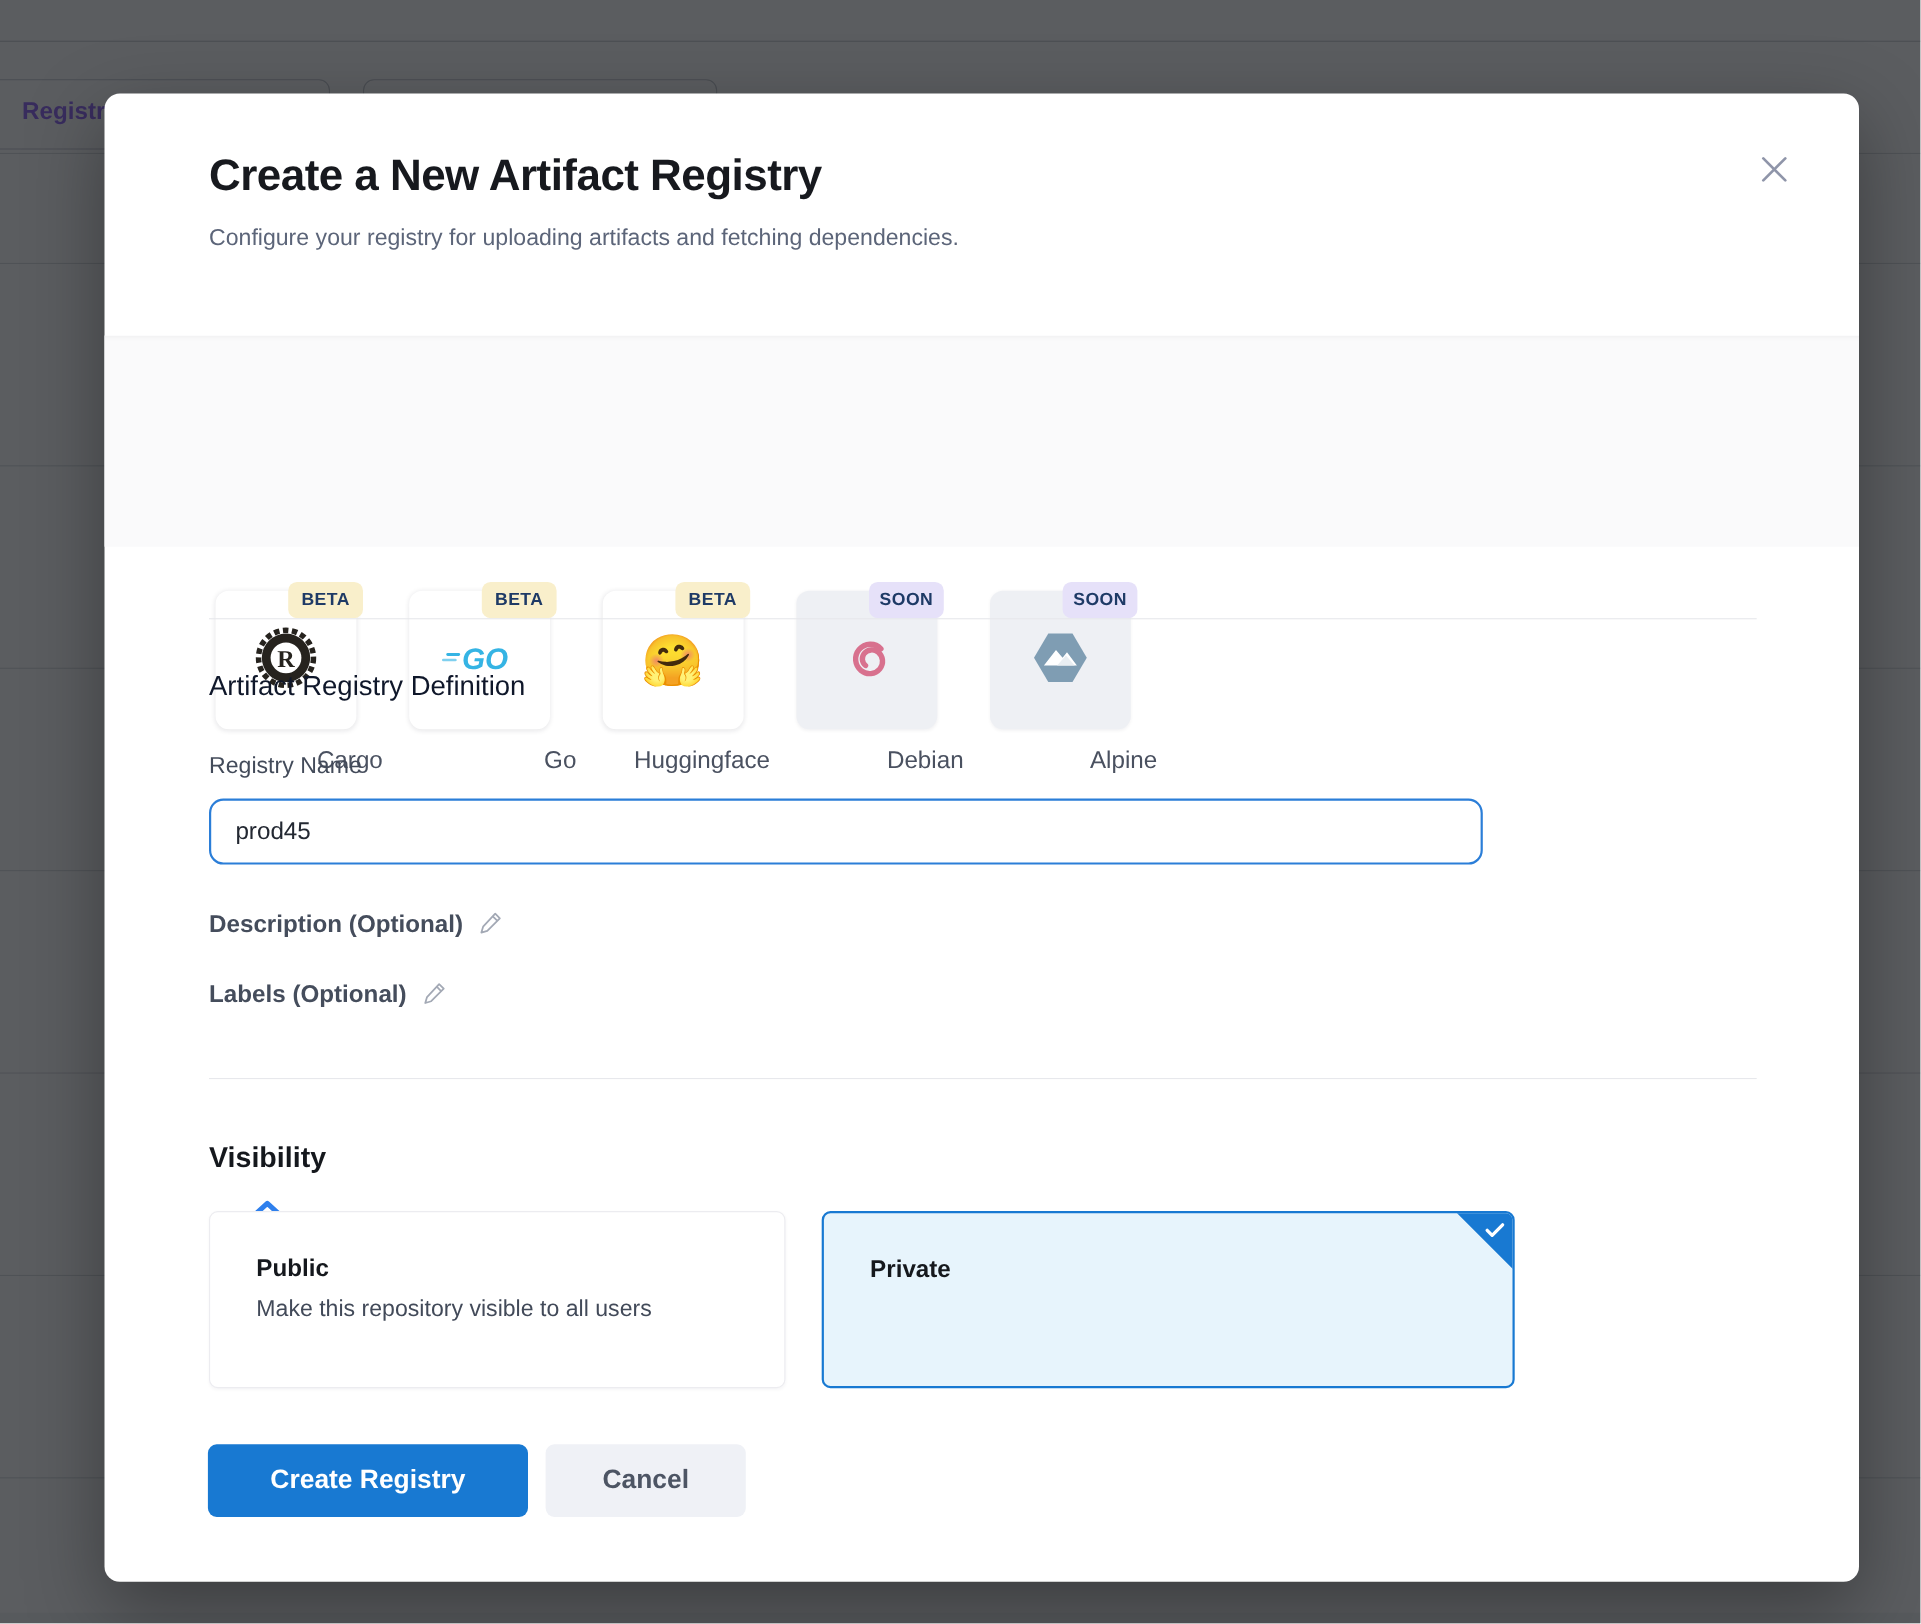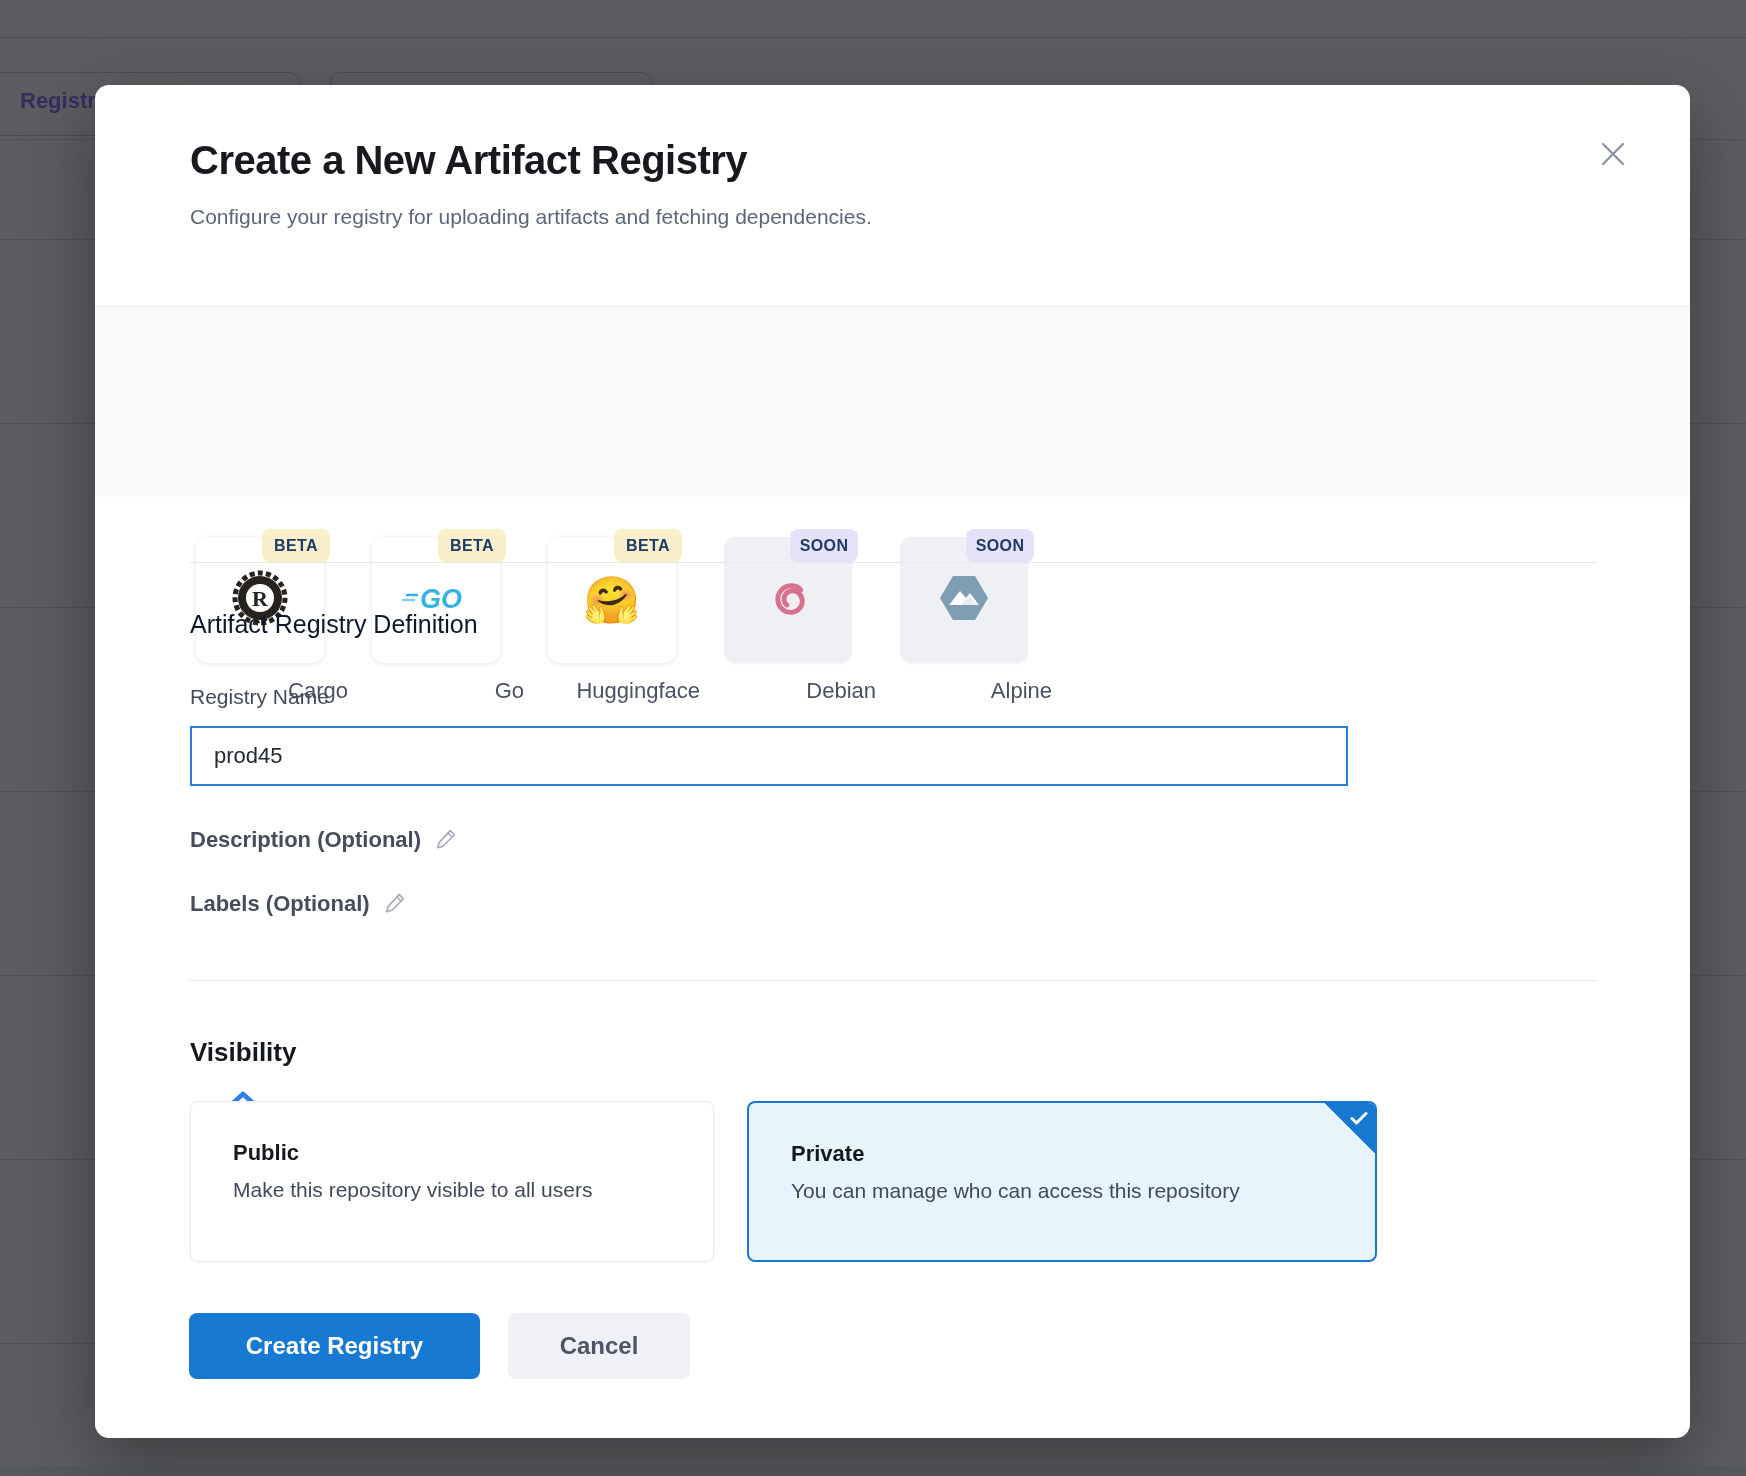--- a/index.html
+++ b/index.html
@@ -48,42 +48,42 @@
   .pkg-label { position:absolute; left:-24px; top:141px; width:176px; text-align:right;
                font-size:22px; font-weight:500; color:#4a5160; }
   .emoji-icon { font-size:46px; line-height:1; }
 
   .divider { position:absolute; left:95px; width:1407px; height:1px; background:#e7e8ec; }
 
   .sec-heading { position:absolute; left:95px; font-size:25px; font-weight:400; color:#0f172a; }
 
   .field-label { position:absolute; left:95px; top:600px; font-size:21px; color:#434b5a; }
   .name-input { position:absolute; left:95px; top:641px; width:1158px; height:60px;
-                border:2px solid #2b7ed8; border-radius:0; padding:0 22px;
+                border:2px solid #2b7ed8; border-radius:13px; padding:0 22px;
                 font-family:"Liberation Sans", sans-serif; font-size:22px; color:#232832; outline:none; }
 
   .opt-row { position:absolute; left:95px; height:30px; display:flex; align-items:center; gap:14px; }
   .opt-label { font-size:22px; font-weight:600; color:#454d5c; }
   .icon-btn { background:none; border:none; padding:0; cursor:pointer; display:flex; align-items:center; }
 
   .vis-heading-row { position:absolute; left:95px; top:952px; display:flex; align-items:center; gap:22px;flex-direction:column; }
   .vis-heading { font-size:26px; font-weight:700; color:#15181d; }
 
   .vis-card { position:absolute; top:1016px; height:161px; border-radius:8px; cursor:pointer; }
   .vis-card.public { left:95px; width:524px; background:#fff; border:1.5px solid #ececf0;
                      box-shadow:0 1px 3px rgba(16,24,40,0.04); }
   .vis-card.private { left:652px; width:630px; background:#e7f4fc; border:2px solid #1879d2; overflow:hidden; }
   .vis-title { position:absolute; left:42px; top:38px; font-size:22px; font-weight:700; color:#15181d; }
   .vis-desc { position:absolute; left:42px; top:76px; font-size:21px; color:#424a59; }
   .vis-corner { position:absolute; top:-2px; right:-2px; width:54px; height:54px;
                 background:linear-gradient(to bottom left, #1879d2 50%, transparent 50.5%);
                 border-top-right-radius:6px; }
   .vis-check { position:absolute; top:8px; right:7px; }
 
-  .btn-row { position:absolute; left:94px; top:1228px; display:flex; gap:28px; }
+  .btn-row { position:absolute; left:94px; top:1228px; display:flex; gap:16px; }
   .btn { height:66px; border:none; border-radius:8px; font-family:"Liberation Sans", sans-serif;
          font-size:24px; font-weight:700; cursor:pointer; }
   .btn-primary { width:291px; background:#1879d2; color:#ffffff; }
   .btn-secondary { width:182px; background:#eff1f6; color:#4d5564; }
 </style>
 </head>
 <body>
 
 <div class="stage">
 
@@ -236,21 +236,20 @@
     </div>
 
     <div class="vis-card private">
       <div class="vis-corner"></div>
       <span class="vis-check">
         <svg width="18" height="15" viewBox="0 0 18 15">
           <polyline points="2,7.5 6.5,12 16,2.5" fill="none" stroke="#ffffff" stroke-width="3" stroke-linecap="round" stroke-linejoin="round"></polyline>
         </svg>
       </span>
       <div class="vis-title">Private</div>
-      <div class="vis-desc">You can manage who can access this repository</div>
     </div>
 
     <div class="btn-row">
       <button class="btn btn-primary">Create Registry</button>
       <button class="btn btn-secondary">Cancel</button>
     </div>
 
   </div>
 </div>
 

